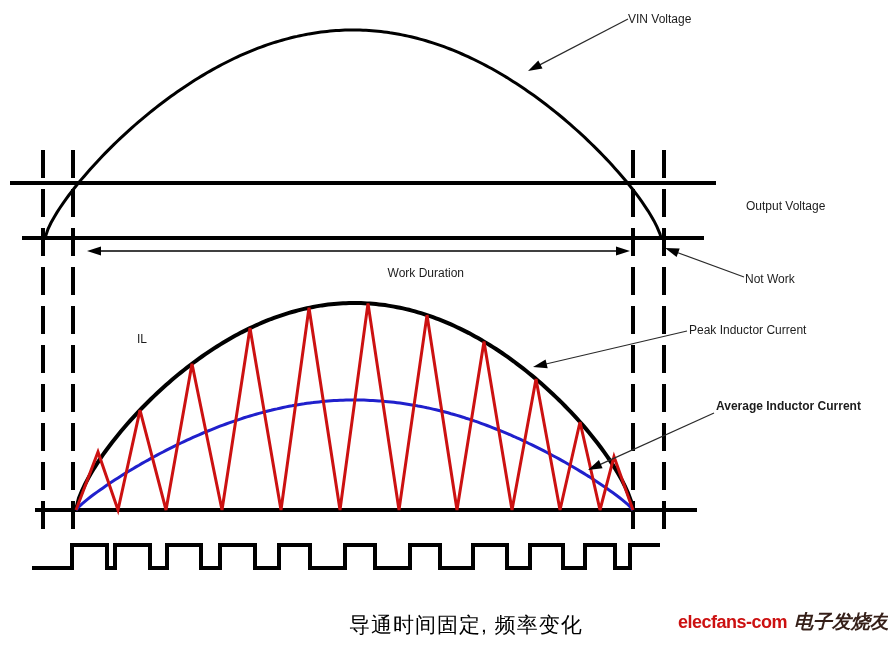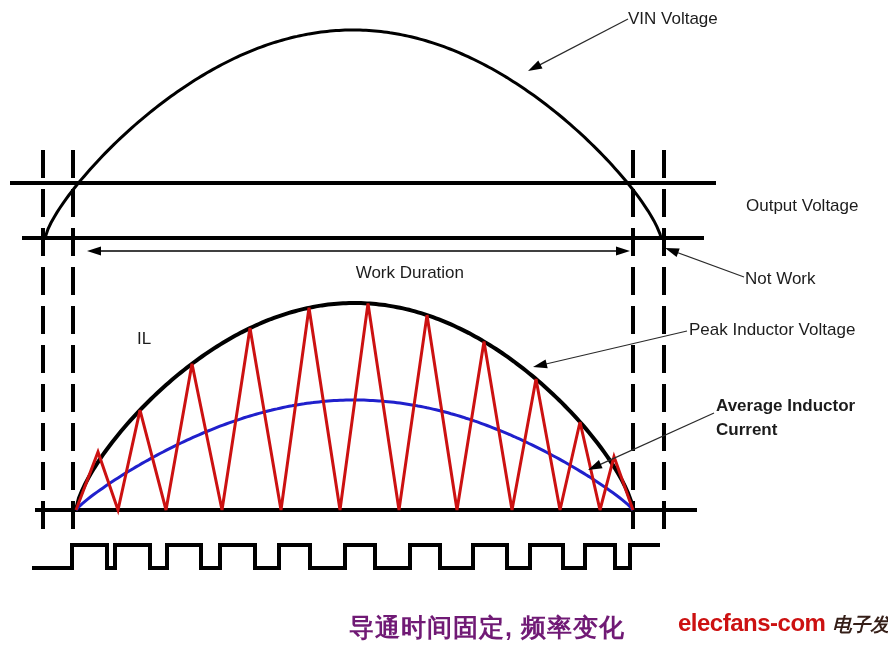--- a/index.html
+++ b/index.html
@@ -7,41 +7,40 @@
     position:relative;
     width:888px;height:647px;
     background:#ffffff;
     font-family:"Liberation Sans","DejaVu Sans",sans-serif;
     overflow:hidden;
   }
   svg.diagram{position:absolute;left:0;top:0;}
   .lbl{
     position:absolute;
     color:#1c1c1c;
-    font-size:17px;
+    font-size:12px;
     line-height:20px;
     white-space:nowrap;
   }
   .lbl-wrap{white-space:normal;line-height:24px;}
   .caption{
     position:absolute;
     left:349px;top:611px;
-    font-size:25px;
-    color:#701a75;
+    font-size:21px;
+    color:#000000;
     letter-spacing:1px;
     white-space:nowrap;
-    font-weight:bold;
   }
   .logo{
     position:absolute;
     left:678px;top:609px;
     white-space:nowrap;
   }
   .logo .brand{
-    font-size:24px;
+    font-size:18px;
     font-weight:bold;
     letter-spacing:-0.5px;
   }
   .logo .cn{
     font-size:19px;
     font-weight:bold;
     font-style:italic;
     margin-left:7px;
   }
 </style>
@@ -79,21 +78,21 @@
   <div class="lbl" style="left:628px;top:9px;">VIN Voltage</div>
 
   <div class="lbl" style="left:746px;top:175px;margin-top:21px;">Output Voltage</div>
 
   <div class="lbl" style="left:252px;top:263px;width:212px;text-align:right;">Work Duration</div>
 
   <div class="lbl" style="left:745px;top:269px;">Not Work</div>
 
   <div class="lbl" style="left:137px;top:329px;">IL</div>
 
-  <div class="lbl" style="left:689px;top:320px;">Peak Inductor Voltage</div>
+  <div class="lbl" style="left:689px;top:320px;">Peak Inductor Current</div>
 
   <div class="lbl lbl-wrap" style="left:716px;top:394px;width:148px;font-weight:bold;">Average Inductor Current</div>
 
   <div class="caption">导通时间固定, 频率变化</div>
 
   <div class="logo">
     <span class="brand" style="color: rgb(204, 17, 17);">elecfans-com</span><span class="cn" style="color: rgb(53, 31, 24);">电子发烧友</span>
   </div>
 
 </div>

